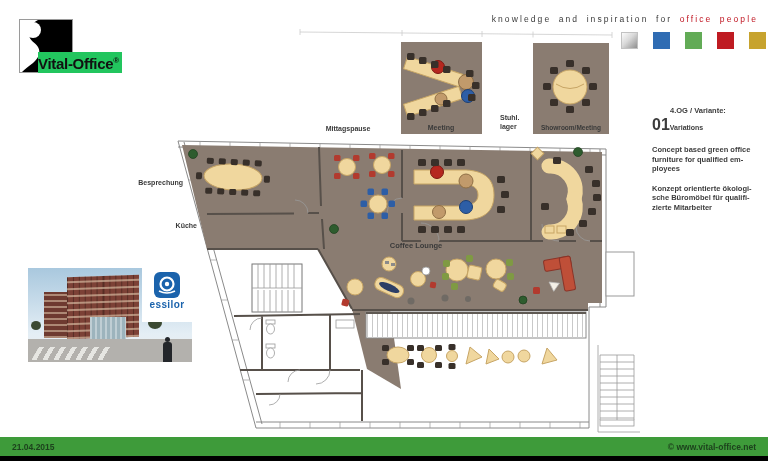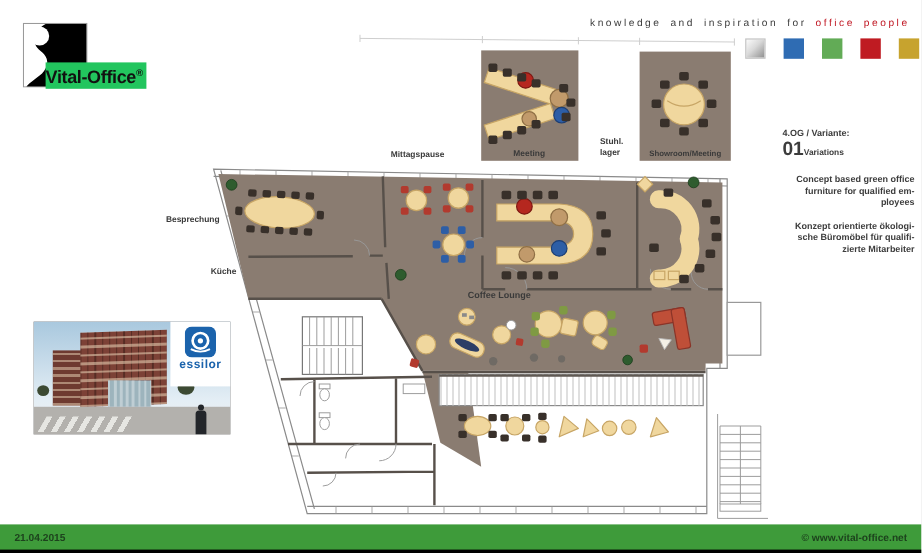--- a/index.html
+++ b/index.html
@@ -20,25 +20,25 @@
   .palette{position:absolute;top:32px;right:2px;display:flex;gap:15px;}
   .sq{width:17px;height:17px;}
   .sq-silver{background:linear-gradient(135deg,#fbfbfb 0%,#d9d9d9 45%,#8f8f8f 100%);border:1px solid #c2c2c2;box-sizing:border-box;}
   .sq-blue{background:#2f6cb3;}
   .sq-green{background:#62ab56;}
   .sq-red{background:#bf1b22;}
   .sq-gold{background:#c7a32e;}
 
   
   .info{position:absolute;left:652px;top:106px;width:110px;color:#3c3c3c;}
-  .info .fv{font-size:7.5px;font-weight:bold;margin-bottom:1px;}
+  .info .fv{font-size:7.5px;font-weight:bold;margin-bottom:1px;margin-left:18px;}
   .info .variant{margin-bottom:11px;}
   .info .vnum{font-size:16px;font-weight:bold;}
   .info .vword{font-size:7px;font-weight:bold;}
-  .info .para{font-size:7.5px;font-weight:bold;line-height:9.5px;white-space:pre-line;margin-bottom:10px;text-align:right;}
+  .info .para{font-size:7.5px;font-weight:bold;line-height:9.5px;white-space:pre-line;margin-bottom:10px;}
 
   
   .photo{position:absolute;left:28px;top:268px;width:164px;height:94px;overflow:hidden;background:#737373;}
   .sky{position:absolute;inset:0;background:linear-gradient(#a9c8de,#e4eef5 70%,#efefec 100%);}
   .bldg-main{position:absolute;left:24%;top:9%;width:44%;height:66%;background:
       repeating-linear-gradient(0deg, rgba(235,214,185,.55) 0 2px, transparent 2px 7px),
       repeating-linear-gradient(90deg, rgba(55,28,22,.55) 0 1px, transparent 1px 6px),#7c4136;
       transform:skewY(-2deg);}
   .bldg-wing{position:absolute;left:10%;top:26%;width:16%;height:48%;background:
       repeating-linear-gradient(0deg, rgba(235,214,185,.5) 0 2px, transparent 2px 6px),#6e3a30;}
@@ -49,21 +49,21 @@
         background:repeating-linear-gradient(90deg,#e6e6e2 0 5px,transparent 5px 11px);}
   .tree{position:absolute;width:14px;height:12px;border-radius:50%;background:#3c4a33;}
   .person{position:absolute;right:12%;bottom:0;width:9px;height:20px;background:#23262a;border-radius:3px 3px 0 0;}
   .person:before{content:"";position:absolute;left:2px;top:-5px;width:5px;height:5px;border-radius:50%;background:#23262a;}
   .essilor{position:absolute;right:0;top:0;width:50px;height:54px;background:#fff;text-align:center;}
   .essilor .mark{margin:4px auto 1px;}
   .essilor .brand{font-size:10px;font-weight:bold;color:#1b63ac;letter-spacing:.4px;}
 
   
   .footer{position:absolute;left:0;top:437px;width:768px;height:24px;background:#3e9b3a;
-          border-bottom:3px solid #000000;box-sizing:border-box;display:flex;align-items:center;
+          border-bottom:5px solid #000000;box-sizing:border-box;display:flex;align-items:center;
           justify-content:space-between;padding:1px 12px;}
   .footer .ft{font-size:8.5px;font-weight:bold;color:#1d421d;}
 
   
   .wallL{stroke:#8a8a8a;stroke-width:1;fill:none;}
   .wallD{stroke:#57504a;stroke-width:2;fill:none;}
   .thin{stroke:#999;stroke-width:.8;fill:none;}
   .tick{stroke:#9a9a9a;stroke-width:.7;}
   .ch{fill:#38302a;}
   .chr{fill:#b23a2e;}

